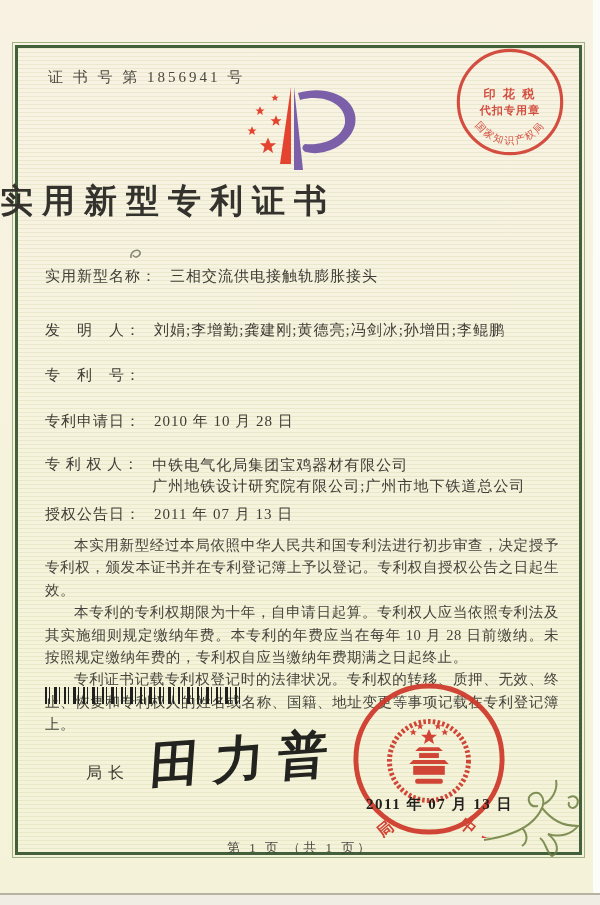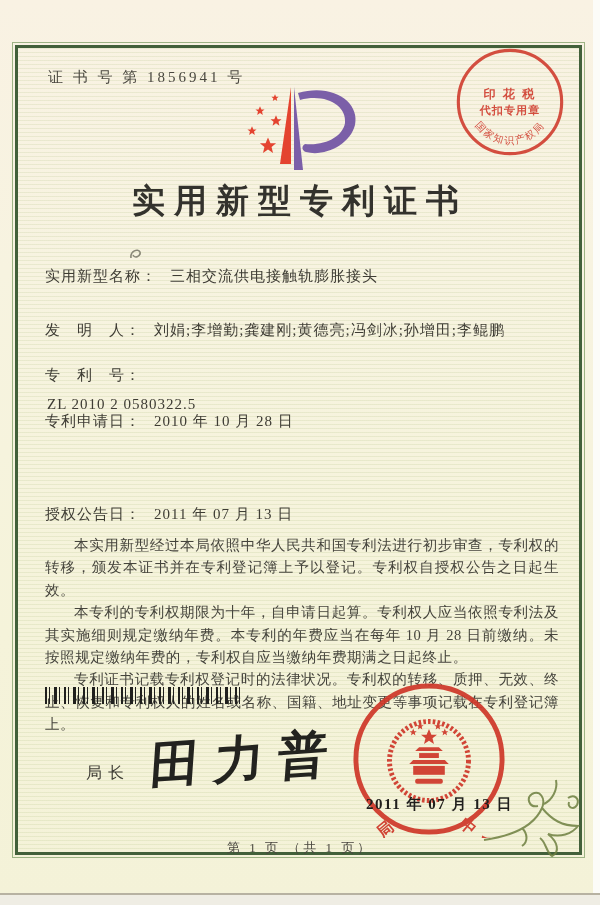--- a/index.html
+++ b/index.html
@@ -14,21 +14,21 @@
   .edge-bottom{position:absolute;left:0;bottom:0;width:100%;height:10px;background:#efede4;border-top:2px solid #b7b2a2;}
   .frame{
     position:absolute;left:12px;top:42px;width:571px;height:814px;
     border:1px solid #9db384;
   }
   .frame-inner{
     position:absolute;inset:2px;border:3px solid #42603a;
     background:repeating-linear-gradient(180deg,rgba(167,186,120,0.18) 0 1px,rgba(0,0,0,0) 1px 4px);
   }
   .cert-no{position:absolute;left:48px;top:68px;font-size:15px;letter-spacing:3px;color:#4a4840;}
-  .title{position:absolute;left:0;top:179px;width:100%;text-align:center;
+  .title{position:absolute;left:0;top:179px;width:100%;text-align:left;
     font-size:33px;font-weight:600;letter-spacing:9px;color:#33322d;}
   .field{position:absolute;left:45px;right:40px;font-size:15px;letter-spacing:1px;display:flex;gap:11px;}
   .field .lab{white-space:nowrap;}
   .field .val{margin-left:2px;}
   .f-name{top:267px;}
   .f-inv{top:321px;}
   .f-pno{top:366px;flex-direction:column;}
   .f-fdate{top:412px;}
   .f-patentee{top:455px;}
   .f-gdate{top:505px;}
@@ -111,36 +111,42 @@
     <span class="val">三相交流供电接触轨膨胀接头</span>
   </div>
 
   <div class="field f-inv">
     <span class="lab">发　明　人：</span>
     <span class="val">刘娟;李增勤;龚建刚;黄德亮;冯剑冰;孙增田;李鲲鹏</span>
   </div>
 
   <div class="field f-pno">
     <span class="lab">专　利　号：</span>
-    <span class="val">ZL 2010 2 0580322.5</span>
   </div>
 
   <div class="field f-fdate">
     <span class="lab">专利申请日：</span>
     <span class="val">2010 年 10 月 28 日</span>
   </div>
 
+  <div class="field f-patentee">
+    <span class="lab">专 利 权 人：</span>
+    <span class="val val2">
+      <span>中铁电气化局集团宝鸡器材有限公司</span><br>
+      <span>广州地铁设计研究院有限公司;广州市地下铁道总公司</span>
+    </span>
+  </div>
 
   <div class="field f-gdate">
     <span class="lab">授权公告日：</span>
     <span class="val">2011 年 07 月 13 日</span>
   </div>
 
   <div class="paras">
-    <p>本实用新型经过本局依照中华人民共和国专利法进行初步审查，专利权的转移，颁发本证书并在专利登记簿上予以登记。专利权自授权公告之日起生效。</p>
+    <p>本实用新型经过本局依照中华人民共和国专利法进行初步审查，决定授予专利权，颁发本证书并在专利登记簿上予以登记。专利权自授权公告之日起生效。</p>
     <p>本专利的专利权期限为十年，自申请日起算。专利权人应当依照专利法及其实施细则规定缴纳年费。本专利的年费应当在每年 10 月 28 日前缴纳。未按照规定缴纳年费的，专利权自应当缴纳年费期满之日起终止。</p>
     <p>专利证书记载专利权登记时的法律状况。专利权的转移、质押、无效、终止、恢复和专利权人的姓名或名称、国籍、地址变更等事项记载在专利登记簿上。</p>
   </div>
 
   <div class="barcode"></div>
 
   <div class="sig-role">局长</div>
   <div class="sig-name">田力普</div>
 
   <svg class="office-seal" width="158" height="158" viewBox="0 0 160 160">

